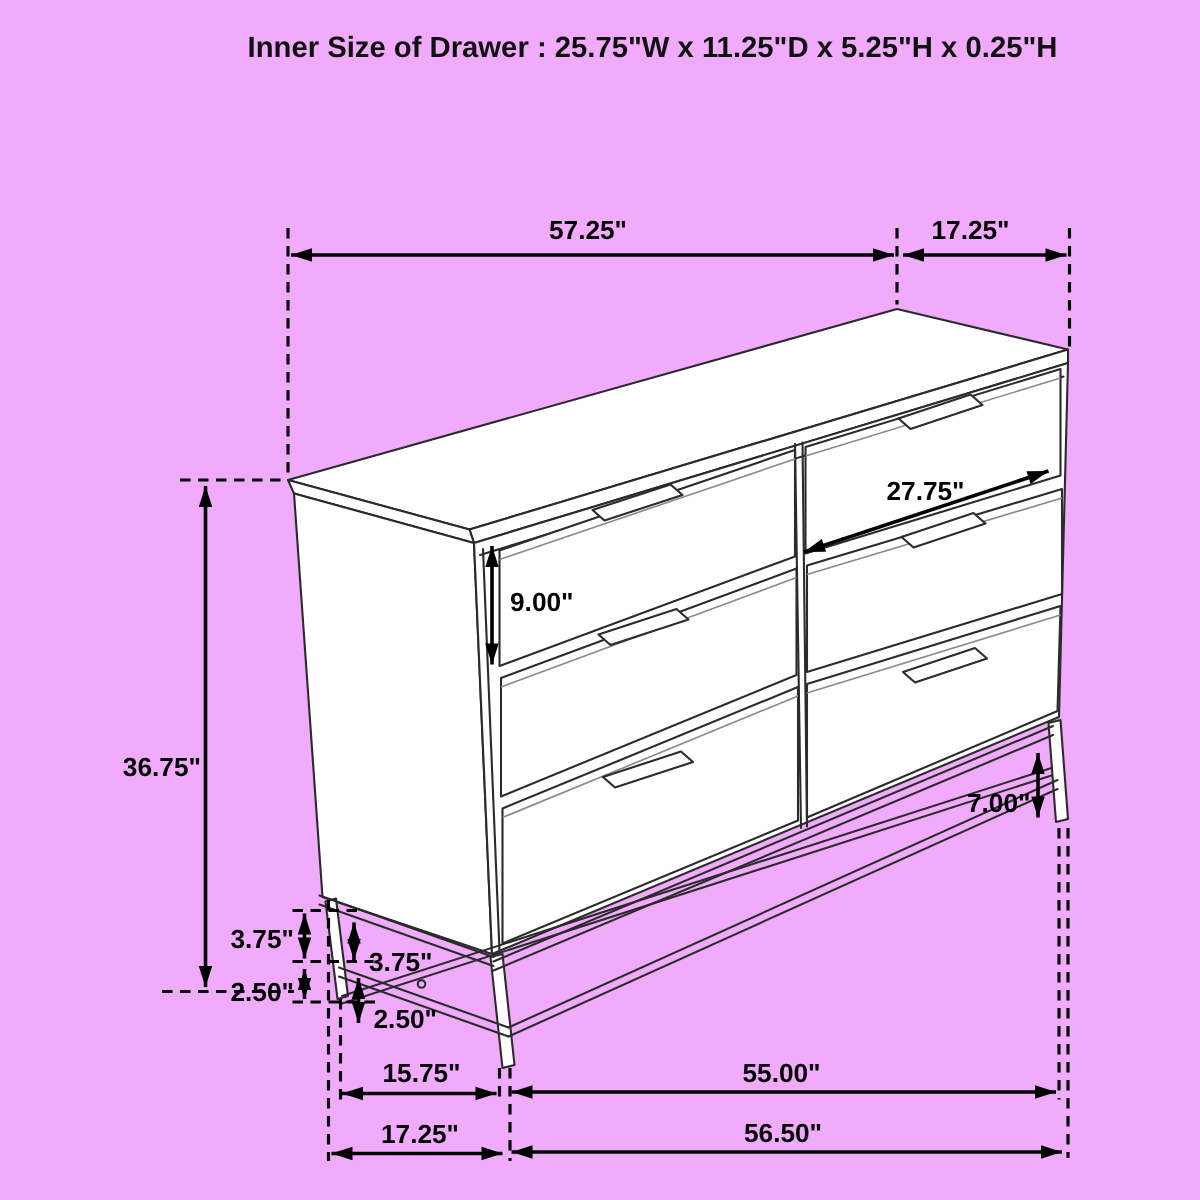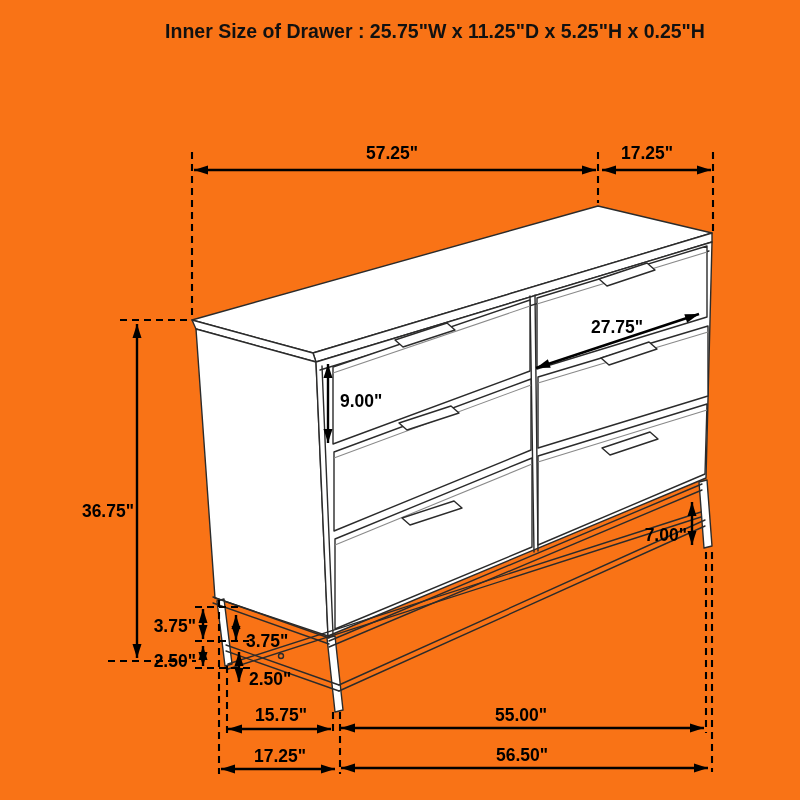--- a/index.html
+++ b/index.html
@@ -1,16 +1,16 @@
 <!DOCTYPE html>
 <html><head>
 <meta charset="utf-8">
 <style>
   html,body{margin:0;padding:0;background:#ffffff;}
-  .canvas{width:800px;height:800px;background:#f97316;position:relative;overflow:hidden;
+  .canvas{width:800px;height:800px;background:#f0abfc;position:relative;overflow:hidden;
           font-family:"Liberation Sans", sans-serif;}
   svg{display:block;}
   .title-text{font-family:"Liberation Sans", sans-serif;font-weight:bold;font-size:19.5px;fill:#111;}
   .dim-text{font-family:"Liberation Sans", sans-serif;font-weight:bold;font-size:17.5px;fill:#000;}
   .furn{stroke:#2b2b2b;stroke-width:1.4;fill:none;stroke-linejoin:round;stroke-linecap:round;}
   .furn-fill{stroke:#2b2b2b;stroke-width:1.4;fill:#ffffff;stroke-linejoin:round;}
   .detail{stroke:#8a8a8a;stroke-width:1.1;fill:none;}
   .dimline{stroke:#000;stroke-width:2.4;fill:none;}
   .dash{stroke:#000;stroke-width:2.1;fill:none;stroke-dasharray:7 5;}
 </style>

